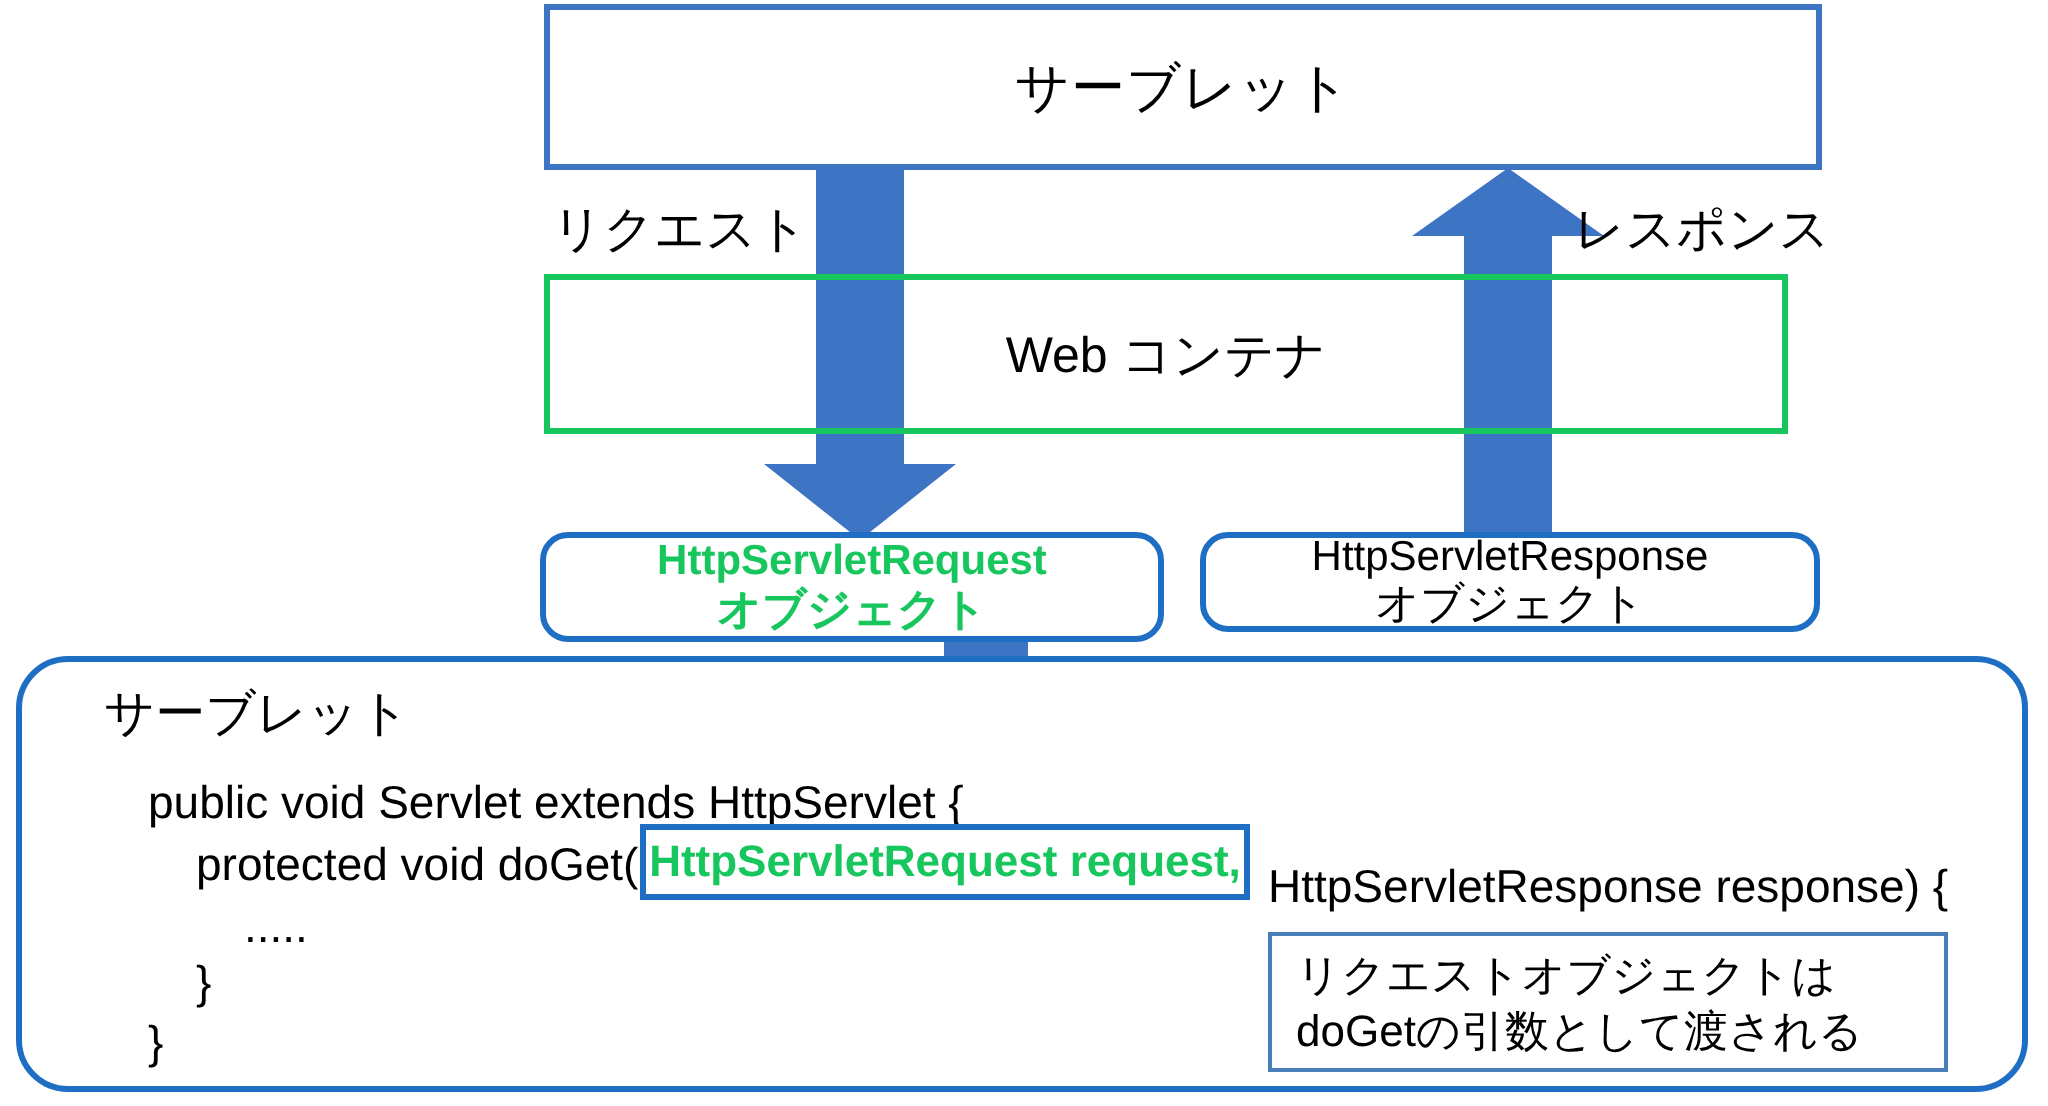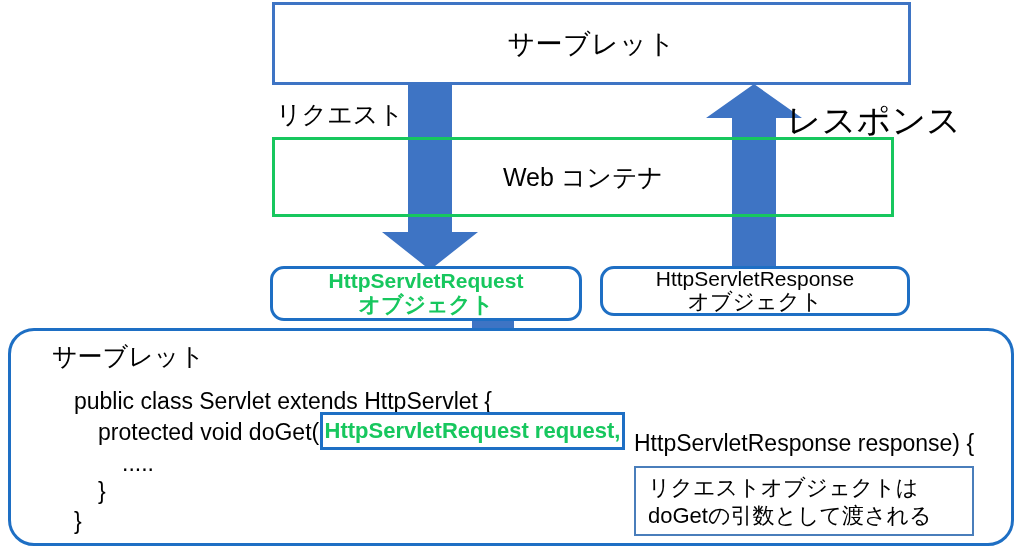--- a/index.html
+++ b/index.html
@@ -55,21 +55,21 @@
 
   
   #request-label {
     left: 276px; top: 98px;
     font-size: 25px;
     color: #000;
     text-align: right;
   }
   #response-label {
     left: 787px; top: 98px;
-    font-size: 34px;
+    font-size: 25px;
     color: #000;
   }
 
   
   #arrow-layer {
     left: 0; top: 0;
     width: 1024px; height: 553px;
     pointer-events: none;
   }
 
@@ -196,21 +196,21 @@
   </div>
 
   <div id="response-object-box" class="object-box abs">
     <span class="obj-line1 black-plain">HttpServletResponse</span>
     <span class="obj-line2 black-plain">オブジェクト</span>
   </div>
 
   <div id="servlet-box" class="abs"></div>
   <div id="servlet-title" class="abs">サーブレット</div>
 
-  <div id="code-line-1" class="abs code-line">public class Servlet extends HttpServlet {</div>
+  <div id="code-line-1" class="abs code-line">public void Servlet extends HttpServlet {</div>
   <div id="code-line-2" class="abs code-line">protected void doGet(</div>
   <div id="code-line-2-tail" class="abs code-line">HttpServletResponse response) {</div>
   <div id="code-dots" class="abs code-line">.....</div>
   <div id="code-brace-1" class="abs code-line">}</div>
   <div id="code-brace-2" class="abs code-line">}</div>
 
   <div id="param-highlight" class="abs">
     <span class="ptext">HttpServletRequest request,</span>
   </div>
 

